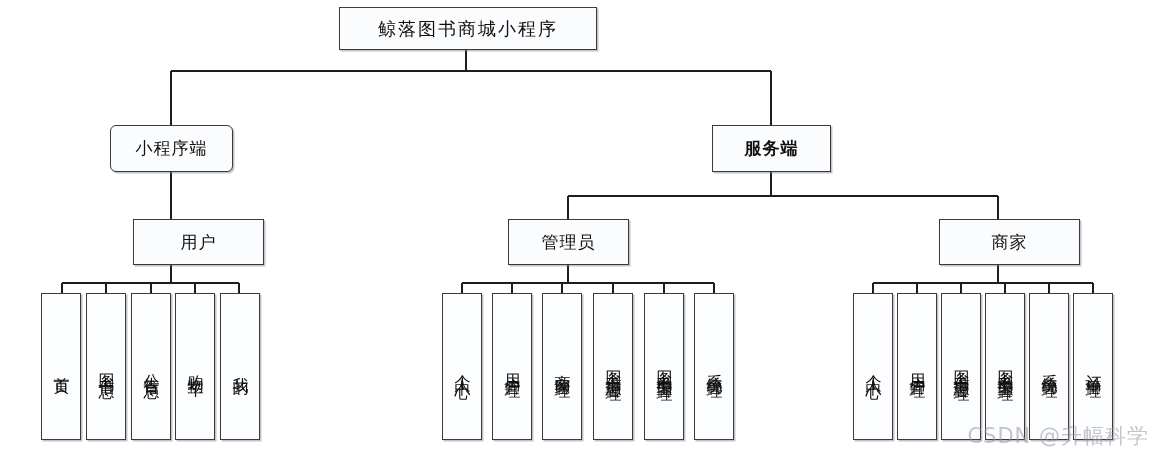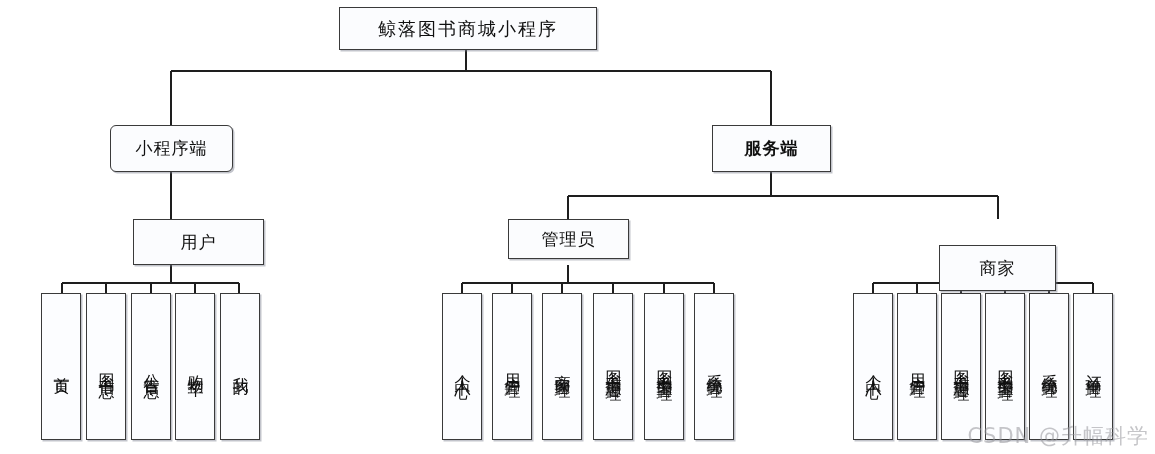--- a/index.html
+++ b/index.html
@@ -111,25 +111,25 @@
   </div>
 
   <div class="node" style="left:712px;top:125px;width:119px;height:47px;font-weight:bold;">
     <span class="label">服务端</span>
   </div>
 
   <div class="node" style="left:101px;top:219px;width:131px;height:46px;margin-left:32px;">
     <span class="label">用户</span>
   </div>
 
-  <div class="node" style="left:508px;top:219px;width:121px;height:40px;">
+  <div class="node" style="left:508px;top:219px;width:121px;height:46px;">
     <span class="label">管理员</span>
   </div>
 
-  <div class="node" style="left:939px;top:219px;width:117px;height:46px;margin-top:26px;">
+  <div class="node" style="left:939px;top:219px;width:141px;height:46px;">
     <span class="label">商家</span>
   </div>
 
   <div class="node leaf" style="left:41px;top:293px;width:40px;height:147px;">
     <span class="label">首页</span>
   </div>
   <div class="node leaf" style="left:86px;top:293px;width:40px;height:147px;">
     <span class="label">图书信息</span>
   </div>
   <div class="node leaf" style="left:131px;top:293px;width:40px;height:147px;">

